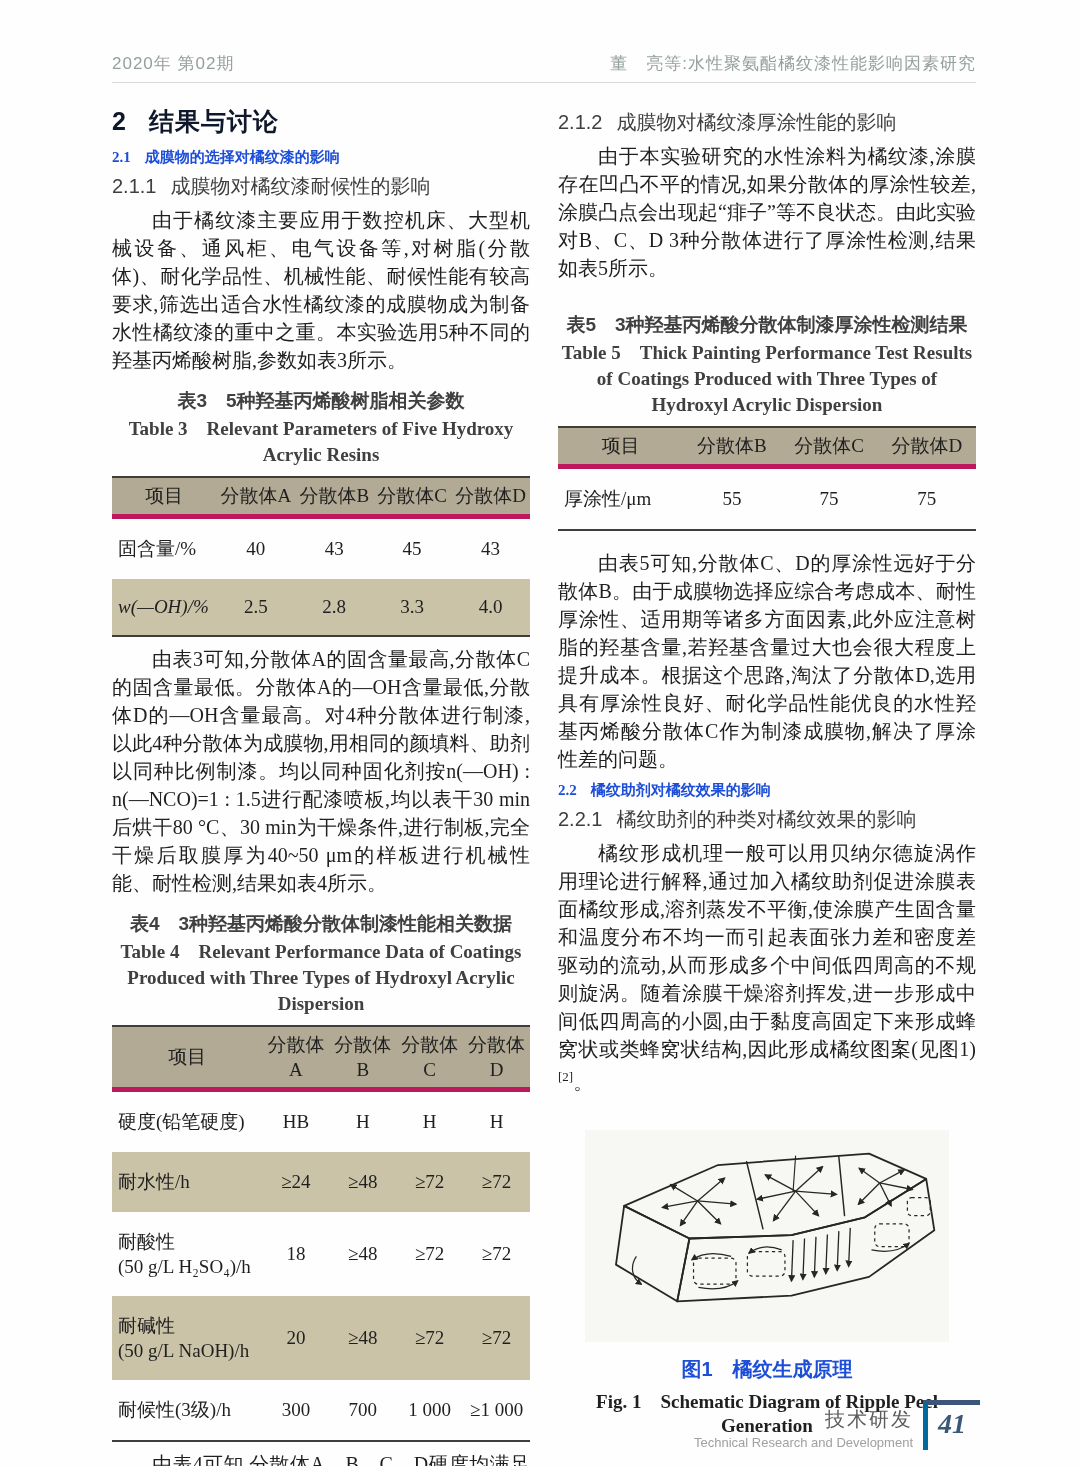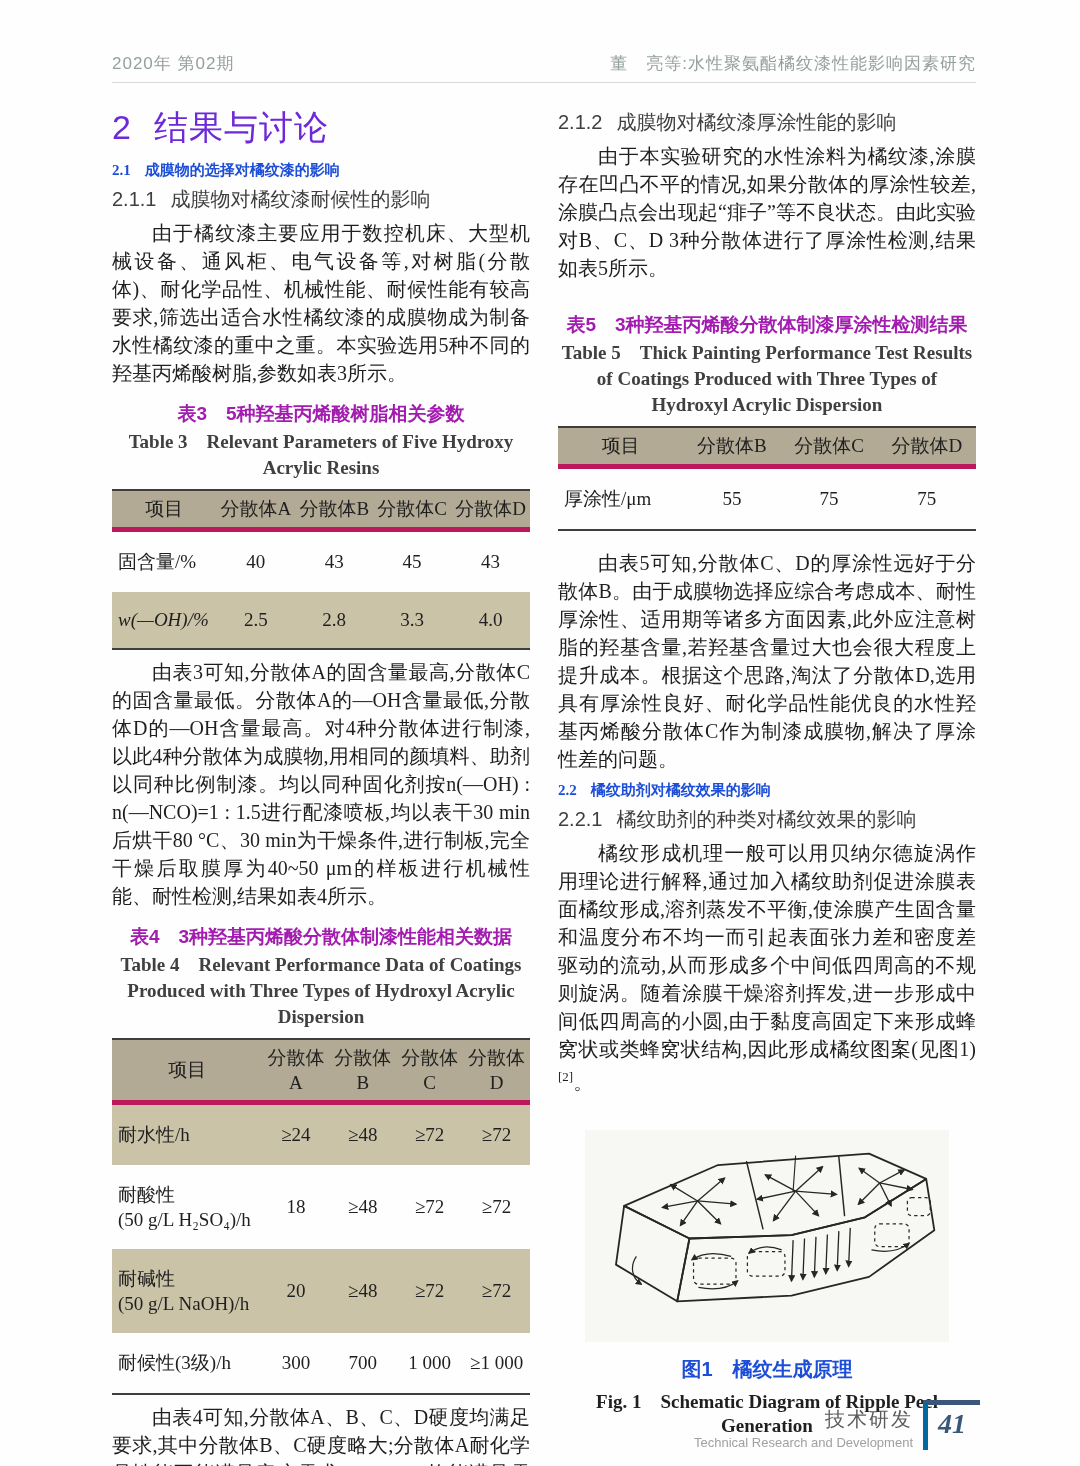--- a/index.html
+++ b/index.html
@@ -12,37 +12,37 @@
   .pg-header{display:flex;justify-content:space-between;align-items:flex-end;
              padding-bottom:7px;border-bottom:1px solid #d7d9d6;
              font-family:"Liberation Sans","DejaVu Sans",sans-serif;
              font-size:17px;color:#96a09a;letter-spacing:1px;}
 
   
   .cols{display:flex;gap:28px;margin-top:10px;}
   .col{width:418px;}
 
   
-  .h1{font-family:"Liberation Sans","DejaVu Sans",sans-serif;font-weight:normal;
-      font-size:34px;color:#6d28d9;margin:12px 0 10px 0;letter-spacing:1px;}
+  .h1{font-family:"Liberation Sans","DejaVu Sans",sans-serif;font-weight:bold;
+      font-size:25px;color:#0f172a;margin:12px 0 10px 0;letter-spacing:1px;}
   .h1 .num{margin-right:22px;}
   .h2{font-family:Liberation Serif, serif;font-weight:bold;
       font-size:15px;color:#1d4ed8;margin:8px 0 6px 0;}
   .h2 .num{margin-right:14px;}
   .h3{font-family:"Liberation Sans","DejaVu Sans",sans-serif;font-weight:normal;
       font-size:20px;color:#3f3f3f;margin:6px 0 6px 0;}
   .h3 .num{margin-right:14px;}
 
   
   p.body{font-size:20px;line-height:28px;text-align:justify;
          text-indent:2em;margin:6px 0 6px 0;color:#1f1f1f;}
 
   
   .tbl-title-cn{font-family:"Liberation Sans","DejaVu Sans",sans-serif;
-                font-weight:bold;font-size:19px;color:#a21caf;
+                font-weight:bold;font-size:19px;color:#404040;
                 text-align:center;margin:14px 0 2px 0;}
   .tbl-title-en{font-family:"Liberation Serif","DejaVu Serif",serif;
                 font-weight:bold;font-size:19px;color:#404040;
                 text-align:center;line-height:26px;margin:0 0 8px 0;}
 
   
   table.datatable{width:100%;border-collapse:collapse;
                   font-size:19px;color:#1f1f1f;
                   border-top:2px solid #3e3e3a;border-bottom:2px solid #3e3e3a;
                   margin-bottom:8px;}
@@ -150,20 +150,27 @@
 A</th>
             <th class="preline">分散体
 B</th>
             <th class="preline">分散体
 C</th>
             <th class="preline">分散体
 D</th>
           </tr>
         </thead>
         <tbody>
+          <tr>
+            <td class="rowlabel">硬度(铅笔硬度)</td>
+            <td>HB</td>
+            <td>H</td>
+            <td>H</td>
+            <td>H</td>
+          </tr>
           <tr class="stripe">
             <td class="rowlabel">耐水性/h</td>
             <td>≥24</td>
             <td>≥48</td>
             <td>≥72</td>
             <td>≥72</td>
           </tr>
           <tr>
             <td class="rowlabel preline">耐酸性
 (50 g/L H₂SO₄)/h</td>

